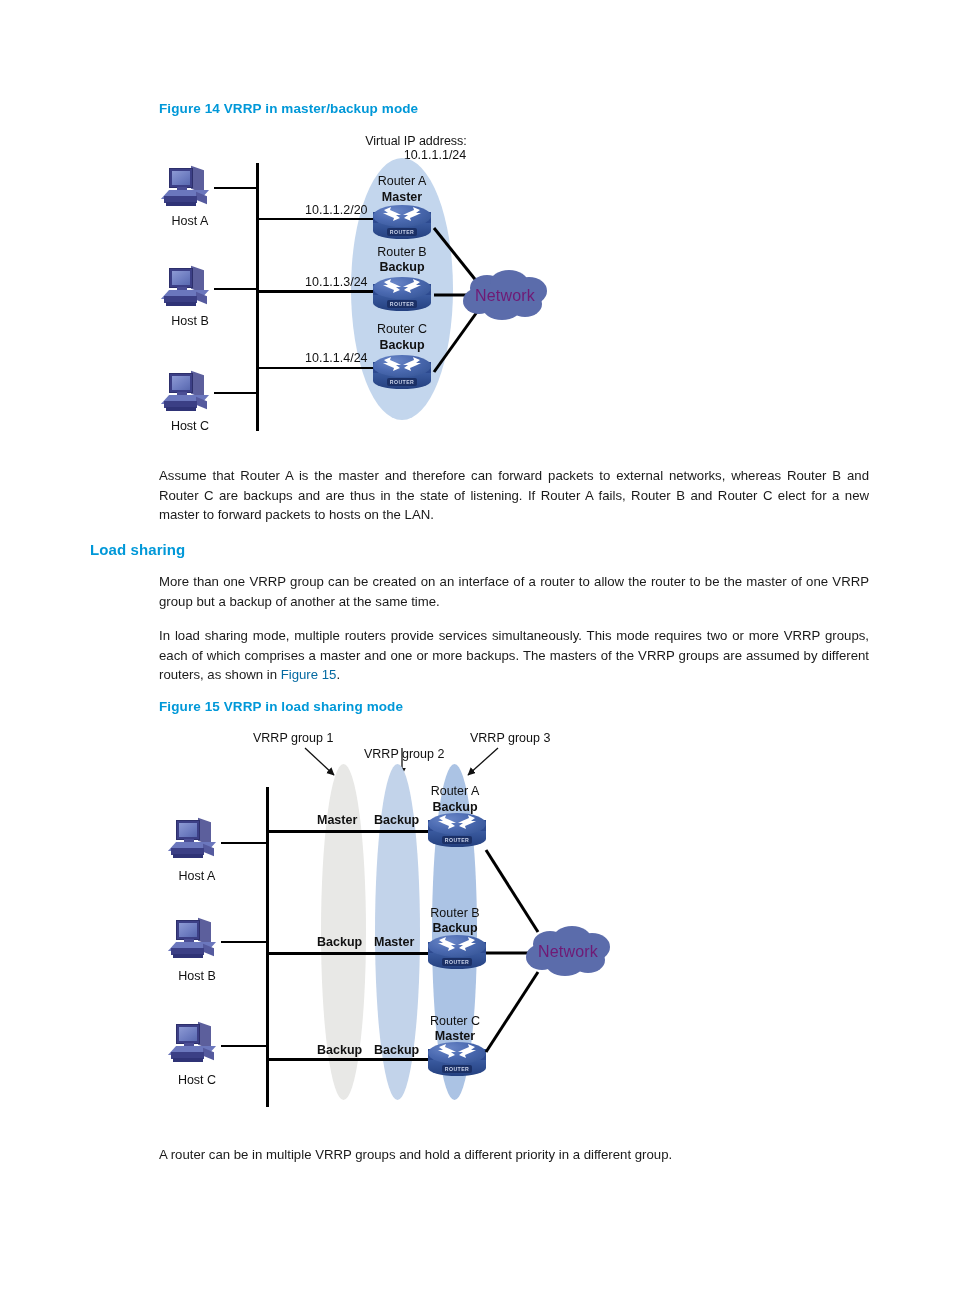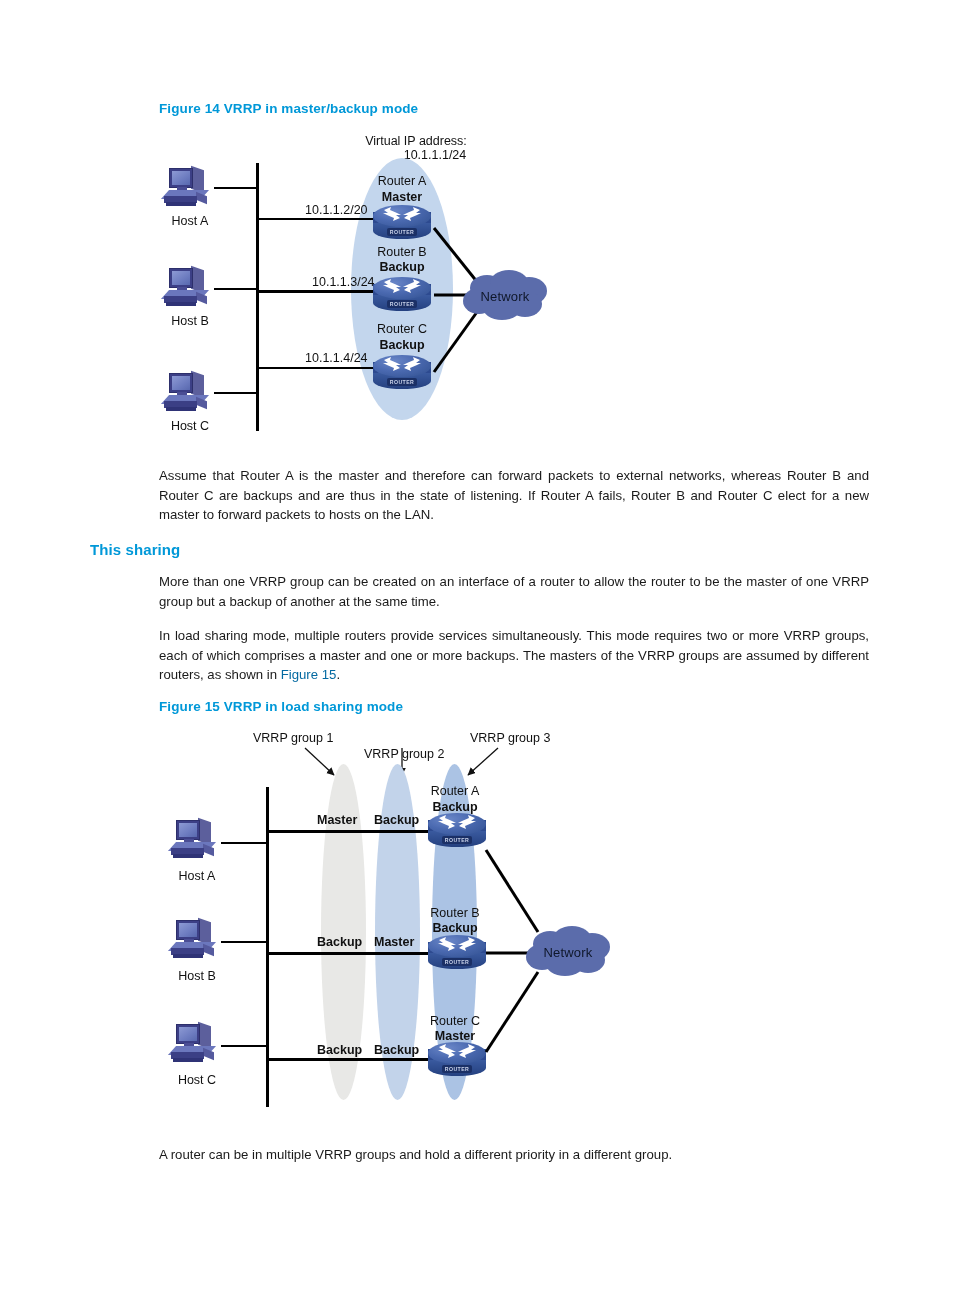--- a/index.html
+++ b/index.html
@@ -195,22 +195,22 @@
     position: absolute;
     width: 96px;
     height: 56px;
   }
   .cloud .c-label {
     position: absolute;
     inset: 0;
     display: flex;
     align-items: center;
     justify-content: center;
-    color: #0f172a;
-    font-size: 13px;
+    color: #701a75;
+    font-size: 16px;
     z-index: 4;
     letter-spacing: 0.2px;
   }
 </style>
 </head>
 <body>
 
 <div class="page">
 
   <div class="fig-caption" style="left:159px; top:101px;">Figure 14 VRRP in master/backup mode</div>
@@ -277,21 +277,21 @@
           <path d="M38 4 L31 1 L32 4 L25 7 L21 9 L26 9 L22 12 L29 15 L28 12 L35 9 L39 7 L34 7 Z"></path>
         </g>
       </svg>
       <div class="rtxt-bar"></div>
       <div class="rtxt">ROUTER</div>
     </div>
 
     <div class="dg-label center" style="left:347px; top:245px; width:110px;">Router B</div>
     <div class="dg-label bold center" style="left:347px; top:260px; width:110px;">Backup</div>
     <div class="dg-line" style="left:256px; top:290px; width:120px; height:3px;"></div>
-    <div class="dg-label" style="left:305px; top:275px;margin-left:7px;">10.1.1.3/24</div>
+    <div class="dg-label" style="left:305px; top:275px;">10.1.1.3/24</div>
     <div class="router" style="left:373px; top:277px;">
       <div class="cyl-body"></div>
         <div class="cyl-shade"></div>
         <div class="cyl-top"></div>
       <svg class="arrows" viewBox="0 0 40 20">
         <g fill="#ffffff">
           <path d="M2 4 L9 1 L8 4 L15 7 L19 9 L14 9 L18 12 L11 15 L12 12 L5 9 L1 7 L6 7 Z"></path>
           <path d="M38 4 L31 1 L32 4 L25 7 L21 9 L26 9 L22 12 L29 15 L28 12 L35 9 L39 7 L34 7 Z"></path>
         </g>
       </svg>
@@ -334,21 +334,21 @@
           <ellipse cx="68" cy="36" rx="17" ry="13"></ellipse>
           <rect x="16" y="17" width="62" height="22"></rect>
         </g>
       </svg>
       <div class="c-label">Network</div>
     </div>
   </div>
 
   <div class="body-par" style="left:159px; top:466px; width:710px;">Assume that Router A is the master and therefore can forward packets to external networks, whereas Router B and Router C are backups and are thus in the state of listening. If Router A fails, Router B and Router C elect for a new master to forward packets to hosts on the LAN.</div>
 
-  <div class="h2-heading" style="left:90px; top:541px;">This sharing</div>
+  <div class="h2-heading" style="left:90px; top:541px;">Load sharing</div>
 
   <div class="body-par" style="left:159px; top:572px; width:710px;">More than one VRRP group can be created on an interface of a router to allow the router to be the master of one VRRP group but a backup of another at the same time.</div>
 
   <div class="body-par" style="left:159px; top:626px; width:710px;"><span>In load sharing mode, multiple routers provide services simultaneously. This mode requires two or more VRRP groups, each of which comprises a master and one or more backups. The masters of the VRRP groups are assumed by different routers, as shown in </span><span class="link">Figure 15</span><span>.</span></div>
 
   <div class="fig-caption" style="left:159px; top:699px;">Figure 15 VRRP in load sharing mode</div>
 
   <div class="diagram" style="left:0px; top:0px; width:954px; height:0px;">
 
     <div class="dg-label" style="left:253px; top:731px;">VRRP group 1</div>

